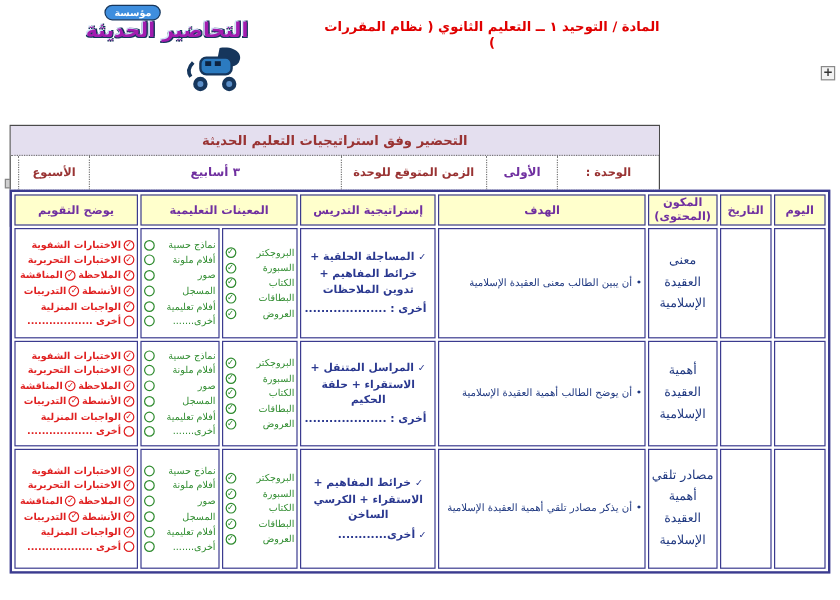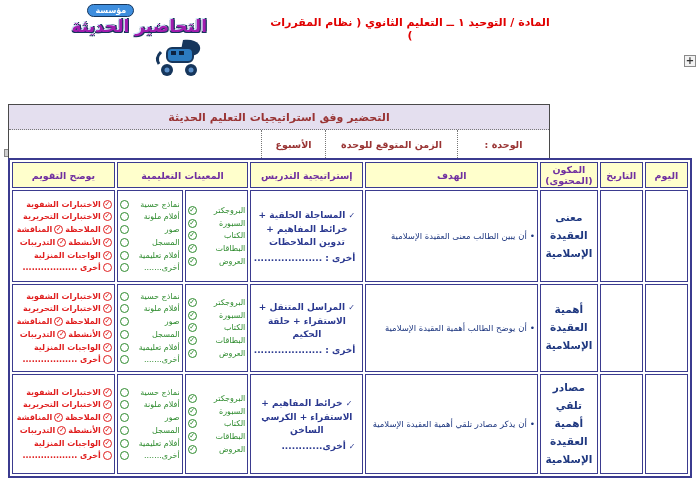--- a/index.html
+++ b/index.html
@@ -27,21 +27,21 @@
   .icell:last-child { border-left:none; }
   .ival { color:#7030a0; font-size:10px; }
 
   
   .main-wrap { position:absolute; left:8px; top:158px; width:684px; }
   table.main { border-collapse:separate; border-spacing:2px; background:#fff; border:2px solid #3b3b8f; width:684px; table-layout:fixed; }
   table.main th { background:#ffffcc; color:#7030a0; font-weight:bold; font-size:9.5px; border:1px solid #3b3b8f; height:22px; padding:1px; }
   table.main td { border:1px solid #3b3b8f; background:#fff; vertical-align:middle; padding:2px; overflow:hidden; }
   tr.r1 { height:92px; } tr.r2 { height:88px; } tr.r3 { height:100px; }
 
-  td.component { color:#1f3880; font-weight:bold; font-size:10.5px; text-align:center; line-height:1.7; }
+  td.component { color:#1f3880; font-weight:normal; font-size:10.5px; text-align:center; line-height:1.7; }
   td.objective { color:#1f3880; font-size:8.5px; text-align:right; padding-right:8px; }
   .bullet { margin-left:3px; font-size:9px; }
   td.strategy { color:#2b3990; font-weight:bold; font-size:9px; vertical-align:top; padding-top:9px; }
   .strat-main { text-align:center; line-height:1.55; padding:0 2px; }
   .strat-other { text-align:right; margin-top:3px; padding-right:5px; letter-spacing:0.5px; }
   .chk { font-size:8px; }
   td.aids { color:#2e8b2e; font-size:8px; vertical-align:top; padding:4px 3px; }
   td.eval { color:#e02020; font-weight:bold; font-size:8px; vertical-align:top; padding:4px 3px; }
 
   .cl-line { display:flex; align-items:center; gap:2px; min-height:12.8px; line-height:11px; }
@@ -73,21 +73,23 @@
 
 <div class="subject-line">المادة / التوحيد ١ ــ التعليم الثانوي ( نظام المقررات )</div>
 
 <div class="move-handle">+</div>
 <div class="resize-handle"></div>
 
 <div class="info-box">
   <div class="banner">التحضير وفق استراتيجيات التعليم الحديثة</div>
   <div class="irow irow1">
     <div class="icell" style="width:92px;">الوحدة :</div>
+    <div class="icell ival" style="width:64px;">الأولى</div>
     <div class="icell" style="width:132px;">الزمن المتوقع للوحدة</div>
+    <div class="icell ival" style="width:228px;">٣ أسابيع</div>
     <div class="icell" style="width:64px;">الأسبوع</div>
     <div class="icell" style="flex:1;"></div>
   </div>
   <div class="irow">
     <div class="icell" style="width:92px;">موضوع الوحدة</div>
     <div class="icell ival" style="width:238px;">العقيدة الإسلامية</div>
     <div class="icell" style="width:50px;">الصف</div>
     <div class="icell" style="width:42px;"></div>
     <div class="icell" style="width:42px;"></div>
     <div class="icell" style="width:62px;">الحصة</div>

